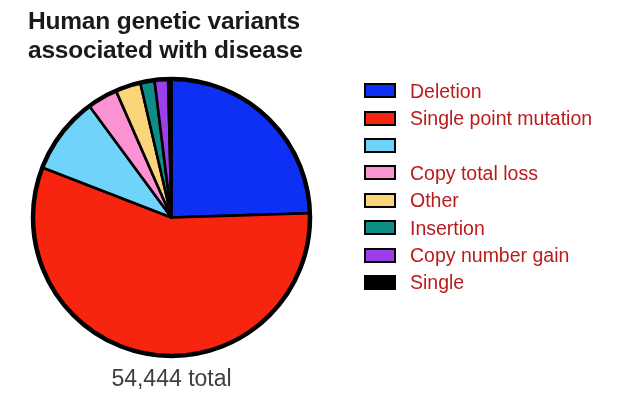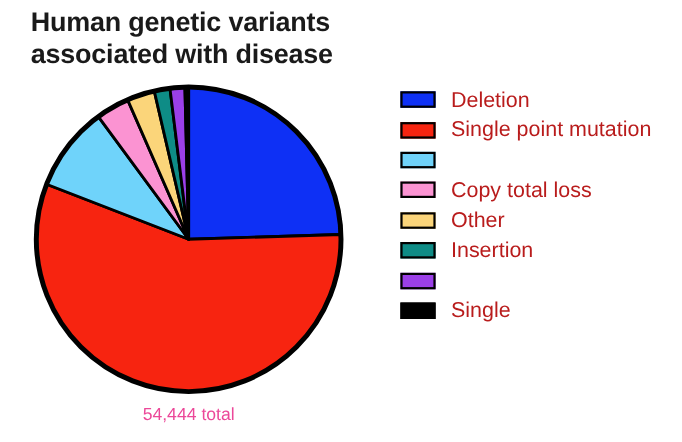--- a/index.html
+++ b/index.html
@@ -40,23 +40,23 @@
     display: block;
     width: 283px;
     height: 283px;
   }
   #pie-total {
     position: absolute;
     left: 30px;
     top: 366px;
     width: 283px;
     text-align: center;
-    font-size: 16px;
+    font-size: 23px;
     line-height: 24px;
-    color: #ec4899;
+    color: #404040;
   }
   #legend {
     position: absolute;
     left: 364px;
     top: 77px;
     width: 256px;
   }
   .legend-row {
     display: flex;
     align-items: center;
@@ -121,20 +121,21 @@
       <div class="legend-row">
         <span class="legend-swatch" style="background: rgb(251, 213, 122);"></span>
         <span class="legend-label">Other</span>
       </div>
       <div class="legend-row">
         <span class="legend-swatch" style="background: rgb(14, 140, 134);"></span>
         <span class="legend-label">Insertion</span>
       </div>
       <div class="legend-row">
         <span class="legend-swatch" style="background: rgb(155, 63, 232);"></span>
+        <span class="legend-label">Copy number gain</span>
       </div>
       <div class="legend-row">
         <span class="legend-swatch" style="background: rgb(0, 0, 0);"></span>
         <span class="legend-label">Single</span>
       </div>
     </div>
 
 </div>
 
 </body></html>

